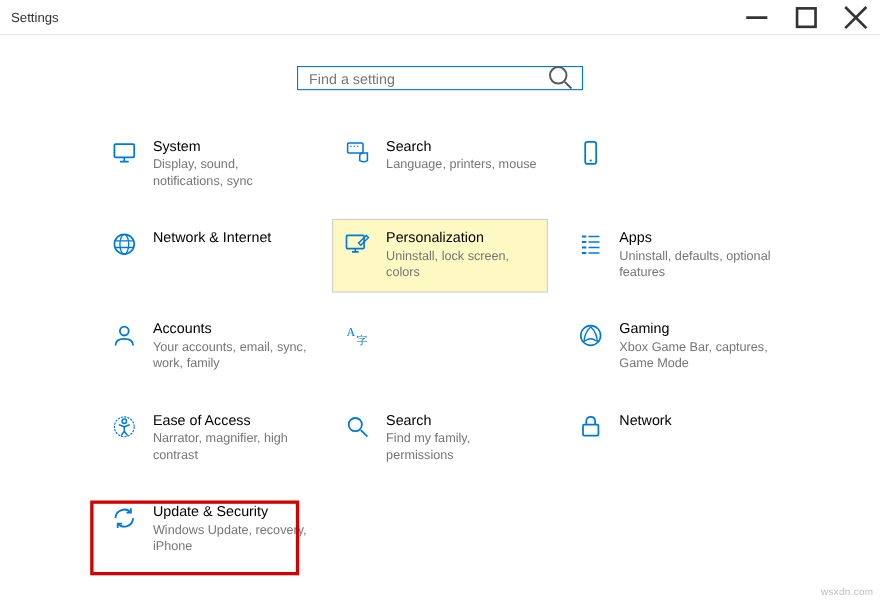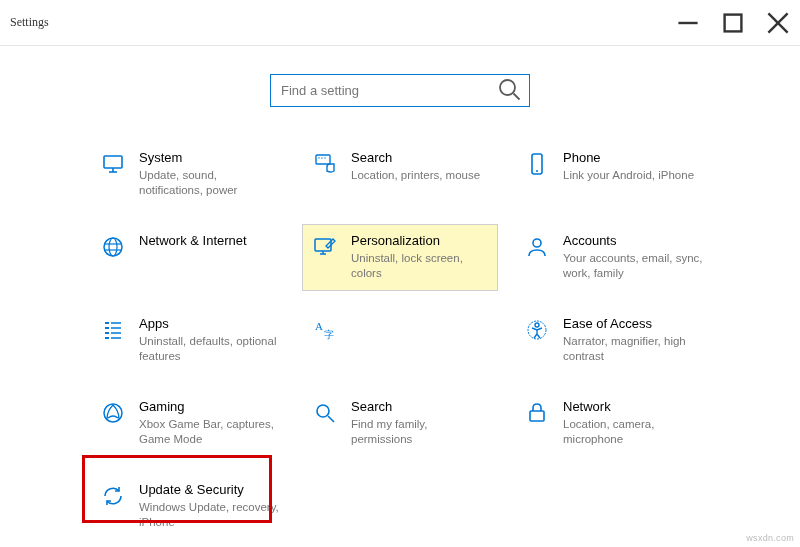--- a/index.html
+++ b/index.html
@@ -6,28 +6,27 @@
     body {
       font-family: "Segoe UI", Tahoma, sans-serif;
       font-size: 13px;
       background: #fff;
       width: 800px;
       height: 547px;
       overflow: hidden;
       position: relative;
     }
     .titlebar {
-      height: 46px;
+      height: 32px;
       display: flex;
       align-items: center;
       padding-left: 10px;
       border-bottom: 1px solid #e5e5e5;
       color: #333;
       font-size: 12px;
-      font-family: Liberation Serif, serif;
     }
     .titlebar-title { flex: 1; }
     .window-controls { display: flex; }
     .win-btn {
       width: 45px;
       height: 30px;
       display: flex;
       align-items: center;
       justify-content: center;
       font-family: "Segoe MDL2 Assets", Arial, sans-serif;
@@ -38,21 +37,21 @@
     .content {
       padding-top: 28px;
     }
     .search-wrap {
       display: flex;
       justify-content: center;
       margin-bottom: 34px;
     }
     .search-box {
       width: 260px;
-      height: 33px;
+      height: 22px;
       border: 1.5px solid #0078d7;
       display: flex;
       align-items: center;
       padding: 0 8px 0 10px;
       background: #fff;
     }
     .search-box input {
       border: none;
       outline: none;
       flex: 1;
@@ -164,50 +163,46 @@
     <div class="tile">
       <div class="tile-icon">
         <svg viewBox="0 0 24 24">
             <rect x="3" y="4" width="18" height="12" rx="1" fill="none" stroke="#0078d7" stroke-width="1.6"></rect>
             <line x1="8" y1="20" x2="16" y2="20" stroke="#0078d7" stroke-width="1.6"></line>
             <line x1="12" y1="16" x2="12" y2="20" stroke="#0078d7" stroke-width="1.6"></line>
           </svg>
       </div>
       <div class="tile-text">
         <div class="tile-title">System</div>
-        <div class="tile-desc">Update, sound, notifications, power</div>
+        <div class="tile-desc">Display, sound, notifications, sync</div>
       </div>
     </div>
 
     <div class="tile">
       <div class="tile-icon">
         <svg viewBox="0 0 24 24">
             <rect x="3" y="3" width="14" height="9" rx="1" fill="none" stroke="#0078d7" stroke-width="1.4"></rect>
             <circle cx="6" cy="6" r="0.7" fill="#0078d7"></circle>
             <circle cx="9" cy="6" r="0.7" fill="#0078d7"></circle>
             <circle cx="12" cy="6" r="0.7" fill="#0078d7"></circle>
             <path d="M14 15 Q14 12 17 12 L21 12 L21 19 Q18 21 14 19 Z" fill="none" stroke="#0078d7" stroke-width="1.4"></path>
           </svg>
       </div>
       <div class="tile-text">
         <div class="tile-title">Search</div>
-        <div class="tile-desc">Location, printers, mouse</div>
+        <div class="tile-desc">Language, printers, mouse</div>
       </div>
     </div>
 
     <div class="tile">
       <div class="tile-icon">
         <svg viewBox="0 0 24 24">
             <rect x="7" y="2" width="10" height="20" rx="2" fill="none" stroke="#0078d7" stroke-width="1.6"></rect>
             <circle cx="12" cy="19" r="1" fill="#0078d7"></circle>
           </svg>
-      </div>
-      <div class="tile-text">
-        <div class="tile-title">Phone</div>
-        <div class="tile-desc">Link your Android, iPhone</div>
       </div>
     </div>
 
     <div class="tile">
       <div class="tile-icon">
         <svg viewBox="0 0 24 24">
             <circle cx="12" cy="12" r="9" fill="none" stroke="#0078d7" stroke-width="1.5"></circle>
             <ellipse cx="12" cy="12" rx="4" ry="9" fill="none" stroke="#0078d7" stroke-width="1.2"></ellipse>
             <line x1="3" y1="9" x2="21" y2="9" stroke="#0078d7" stroke-width="1.2"></line>
             <line x1="3" y1="15" x2="21" y2="15" stroke="#0078d7" stroke-width="1.2"></line>
@@ -223,33 +218,20 @@
         <svg viewBox="0 0 24 24">
             <rect x="2" y="4" width="16" height="12" rx="1" fill="none" stroke="#0078d7" stroke-width="1.5"></rect>
             <line x1="7" y1="19" x2="13" y2="19" stroke="#0078d7" stroke-width="1.5"></line>
             <line x1="10" y1="16" x2="10" y2="19" stroke="#0078d7" stroke-width="1.5"></line>
             <path d="M15 13 L22 6 L20 4 L13 11 Z" fill="none" stroke="#0078d7" stroke-width="1.3"></path>
           </svg>
       </div>
       <div class="tile-text">
         <div class="tile-title">Personalization</div>
         <div class="tile-desc">Uninstall, lock screen, colors</div>
-      </div>
-    </div>
-
-    <div class="tile">
-      <div class="tile-icon">
-        <svg viewBox="0 0 24 24">
-            <circle cx="12" cy="8" r="4" fill="none" stroke="#0078d7" stroke-width="1.6"></circle>
-            <path d="M4 21 Q4 15 12 15 Q20 15 20 21" fill="none" stroke="#0078d7" stroke-width="1.6"></path>
-          </svg>
-      </div>
-      <div class="tile-text">
-        <div class="tile-title">Accounts</div>
-        <div class="tile-desc">Your accounts, email, sync, work, family</div>
       </div>
     </div>
 
     <div class="tile">
       <div class="tile-icon">
         <svg viewBox="0 0 24 24">
             <line x1="4" y1="5" x2="8" y2="5" stroke="#0078d7" stroke-width="2"></line>
             <line x1="10" y1="5" x2="20" y2="5" stroke="#0078d7" stroke-width="1.5"></line>
             <line x1="4" y1="10" x2="8" y2="10" stroke="#0078d7" stroke-width="2"></line>
             <line x1="10" y1="10" x2="20" y2="10" stroke="#0078d7" stroke-width="1.5"></line>
@@ -261,76 +243,88 @@
       </div>
       <div class="tile-text">
         <div class="tile-title">Apps</div>
         <div class="tile-desc">Uninstall, defaults, optional features</div>
       </div>
     </div>
 
     <div class="tile">
       <div class="tile-icon">
         <svg viewBox="0 0 24 24">
+            <circle cx="12" cy="8" r="4" fill="none" stroke="#0078d7" stroke-width="1.6"></circle>
+            <path d="M4 21 Q4 15 12 15 Q20 15 20 21" fill="none" stroke="#0078d7" stroke-width="1.6"></path>
+          </svg>
+      </div>
+      <div class="tile-text">
+        <div class="tile-title">Accounts</div>
+        <div class="tile-desc">Your accounts, email, sync, work, family</div>
+      </div>
+    </div>
+
+    <div class="tile">
+      <div class="tile-icon">
+        <svg viewBox="0 0 24 24">
             <text x="2" y="12" font-size="11" fill="#0078d7" font-family="Segoe UI">A</text>
             <text x="11" y="20" font-size="10" fill="#0078d7" font-family="Segoe UI">字</text>
           </svg>
+      </div>
+    </div>
+
+    <div class="tile">
+      <div class="tile-icon">
+        <svg viewBox="0 0 24 24">
+            <circle cx="12" cy="12" r="9" fill="none" stroke="#0078d7" stroke-width="1.5"></circle>
+            <path d="M12 4 Q6 10 6 18 M12 4 Q18 10 18 18 M7 17 Q12 13 17 17" fill="none" stroke="#0078d7" stroke-width="1.3"></path>
+          </svg>
+      </div>
+      <div class="tile-text">
+        <div class="tile-title">Gaming</div>
+        <div class="tile-desc">Xbox Game Bar, captures, Game Mode</div>
       </div>
     </div>
 
     <div class="tile">
       <div class="tile-icon">
         <svg viewBox="0 0 24 24">
             <circle cx="12" cy="12" r="9" fill="none" stroke="#0078d7" stroke-width="1" stroke-dasharray="2 1"></circle>
             <circle cx="12" cy="7" r="2" fill="none" stroke="#0078d7" stroke-width="1.4"></circle>
             <path d="M7 10 L12 12 L17 10 M12 12 L12 16 M12 16 L9 20 M12 16 L15 20" fill="none" stroke="#0078d7" stroke-width="1.4"></path>
           </svg>
       </div>
       <div class="tile-text">
         <div class="tile-title">Ease of Access</div>
         <div class="tile-desc">Narrator, magnifier, high contrast</div>
       </div>
     </div>
 
     <div class="tile">
       <div class="tile-icon">
         <svg viewBox="0 0 24 24">
-            <circle cx="12" cy="12" r="9" fill="none" stroke="#0078d7" stroke-width="1.5"></circle>
-            <path d="M12 4 Q6 10 6 18 M12 4 Q18 10 18 18 M7 17 Q12 13 17 17" fill="none" stroke="#0078d7" stroke-width="1.3"></path>
-          </svg>
-      </div>
-      <div class="tile-text">
-        <div class="tile-title">Gaming</div>
-        <div class="tile-desc">Xbox Game Bar, captures, Game Mode</div>
-      </div>
-    </div>
-
-    <div class="tile">
-      <div class="tile-icon">
-        <svg viewBox="0 0 24 24">
             <circle cx="10" cy="10" r="6" fill="none" stroke="#0078d7" stroke-width="1.6"></circle>
             <line x1="15" y1="15" x2="21" y2="21" stroke="#0078d7" stroke-width="1.6"></line>
           </svg>
       </div>
       <div class="tile-text">
         <div class="tile-title">Search</div>
         <div class="tile-desc">Find my family, permissions</div>
       </div>
     </div>
 
     <div class="tile">
       <div class="tile-icon">
         <svg viewBox="0 0 24 24">
             <rect x="5" y="10" width="14" height="10" rx="1" fill="none" stroke="#0078d7" stroke-width="1.6"></rect>
             <path d="M8 10 L8 7 Q8 3 12 3 Q16 3 16 7 L16 10" fill="none" stroke="#0078d7" stroke-width="1.6"></path>
           </svg>
       </div>
       <div class="tile-text">
         <div class="tile-title">Network</div>
-        <div class="tile-desc">Location, camera, microphone</div>
       </div>
     </div>
 
     <div class="tile">
       <div class="tile-icon">
         <svg viewBox="0 0 24 24">
             <path d="M4 12 A8 8 0 0 1 18 7" fill="none" stroke="#0078d7" stroke-width="1.6"></path>
             <polyline points="18,3 18,7 14,7" fill="none" stroke="#0078d7" stroke-width="1.6"></polyline>
             <path d="M20 12 A8 8 0 0 1 6 17" fill="none" stroke="#0078d7" stroke-width="1.6"></path>
             <polyline points="6,21 6,17 10,17" fill="none" stroke="#0078d7" stroke-width="1.6"></polyline>

